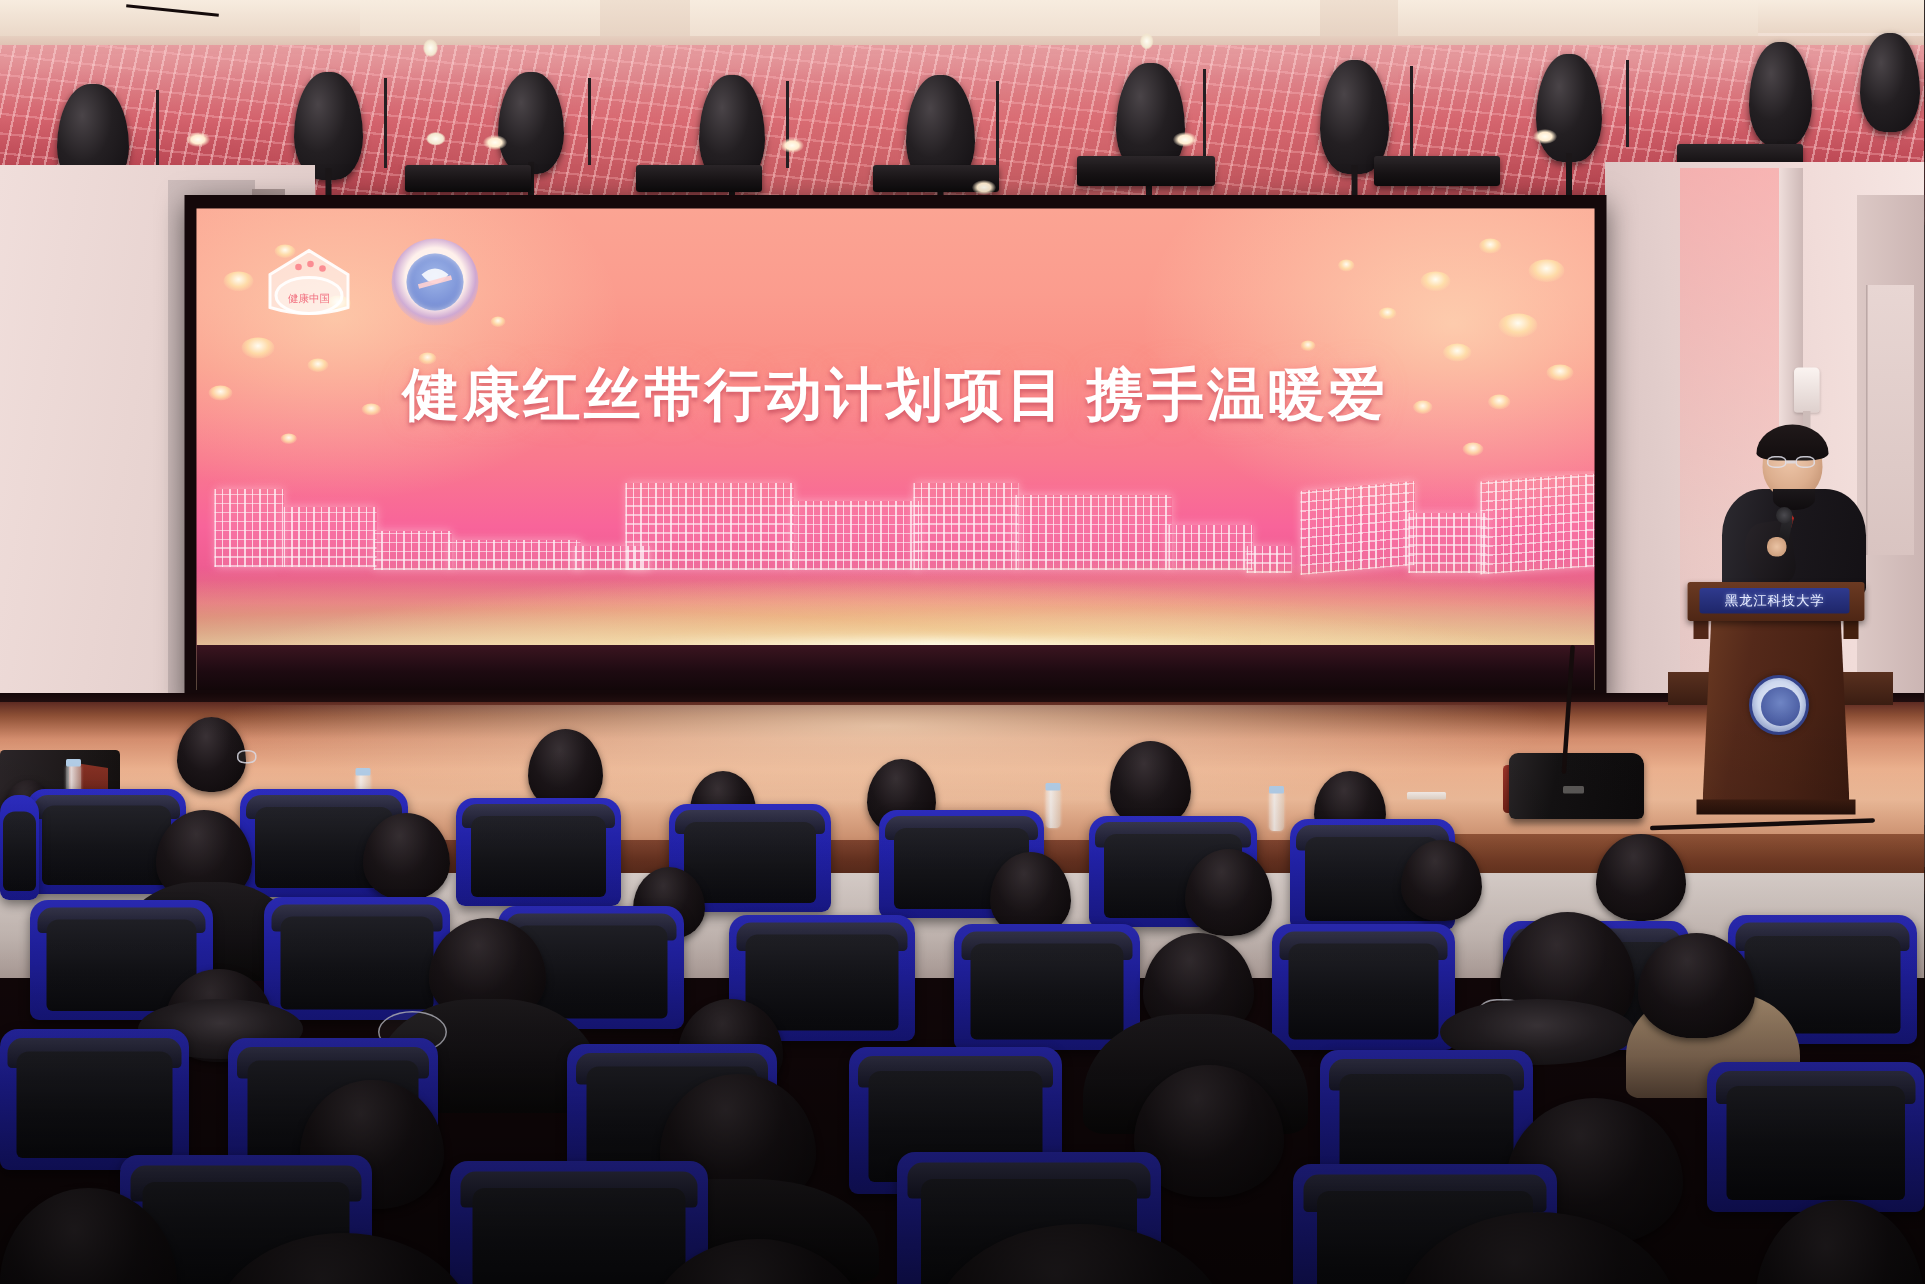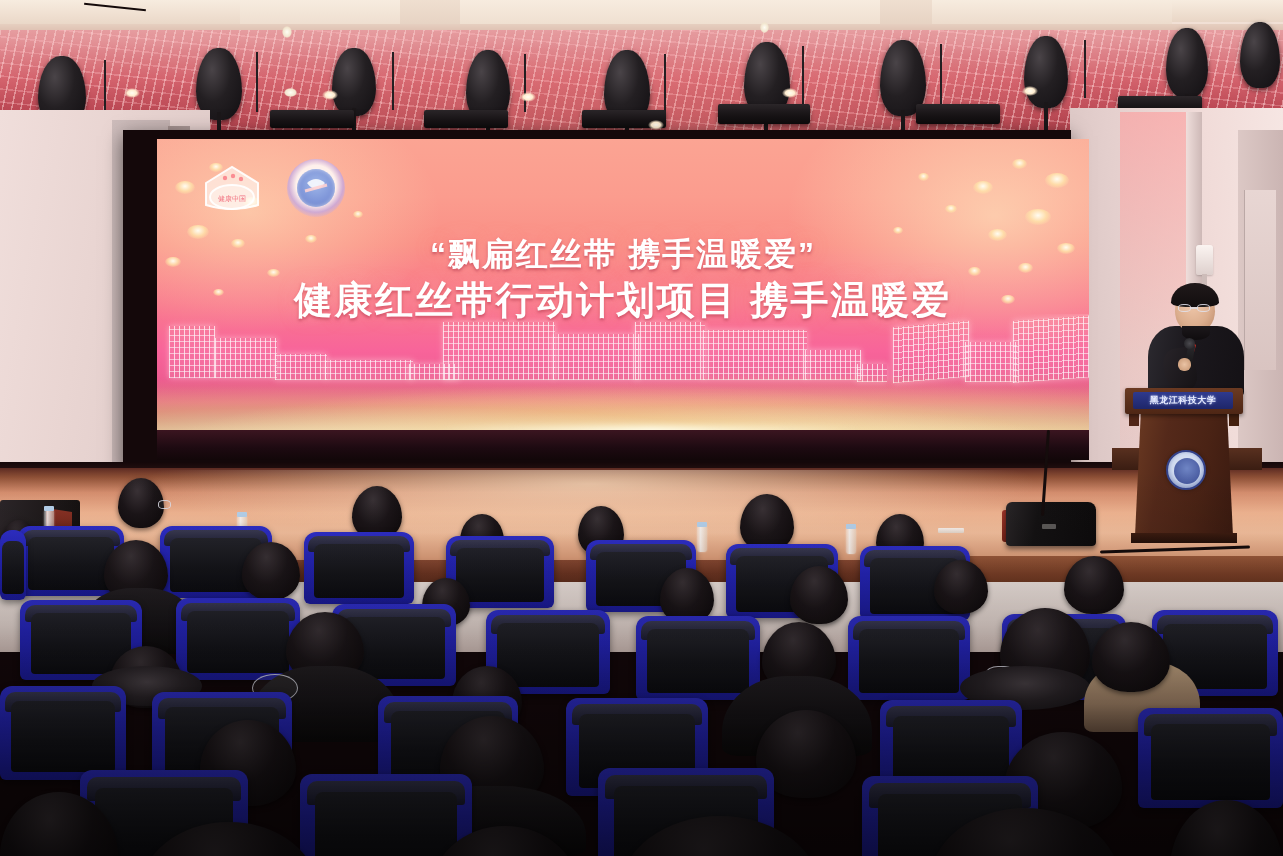--- a/index.html
+++ b/index.html
@@ -59,21 +59,21 @@
   #wall-speaker-stem{left:1202px;top:274px;width:5px;height:14px;background:#cdbcb9;}
 
   
   #screen-frame{left:123px;top:130px;width:948px;height:340px;
     background:#14080a;padding:9px 8px 10px 8px;
     box-shadow:0 6px 18px rgba(0,0,0,.55);}
   #screen{position:relative;width:100%;height:100%;overflow:hidden;
     background:
       linear-gradient(180deg,
         #fba493 0%, #fb9c8e 18%, #fa8f86 33%,
-        #f9798e 52%, #f8649a 66%, #ef5d92 74%, #d94e7e 82%, #7a2840 92%, #2a1018 100%); margin-left: 26px;}
+        #f9798e 52%, #f8649a 66%, #ef5d92 74%, #d94e7e 82%, #7a2840 92%, #2a1018 100%);}
   #scr-glow-l{left:-40px;top:-30px;width:330px;height:230px;
     background:radial-gradient(ellipse at 40% 45%, rgba(255,236,190,.55), rgba(255,210,150,0) 68%);}
   #scr-glow-r{right:-50px;top:-40px;width:360px;height:260px;
     background:radial-gradient(ellipse at 60% 45%, rgba(255,238,195,.60), rgba(255,205,145,0) 68%);}
   .bokeh{border-radius:50%;
     background:radial-gradient(ellipse at 50% 40%, rgba(255,255,245,.95), rgba(255,230,170,.75) 45%, rgba(255,200,130,0) 78%);}
 
   .scr-logo{position:absolute;}
   #logo-house{left:41px;top:22px;width:68px;height:52px;}
   #logo-circle{left:130px;top:20px;width:58px;height:58px;border-radius:50%;
@@ -123,21 +123,21 @@
     background:linear-gradient(#59301f,#3a1d12);}
 
   
   #podium{left:1125px;top:388px;width:118px;height:160px;}
   #podium-top{left:0;top:0;width:118px;height:26px;
     background:linear-gradient(#6b3a22,#4e2615);border-radius:2px;
     box-shadow:0 2px 4px rgba(0,0,0,.45);}
   #podium-banner{left:8px;top:4px;width:100px;height:17px;
     background:linear-gradient(#2f3a8e,#1e2669);border-radius:2px;
     display:flex;align-items:center;justify-content:center;overflow:hidden;}
-  #podium-banner span{color:#e7ecff;font-size:9px;font-weight:bold;letter-spacing:.5px;
+  #podium-banner span{color:#e7ecff;font-size:9px;font-weight:normal;letter-spacing:.5px;
     text-shadow:0 0 3px rgba(180,200,255,.8);white-space:nowrap;}
   #podium-body{left:10px;top:24px;width:98px;height:124px;
     background:linear-gradient(100deg,#6b3a22 0%,#54291a 30%,#4a2315 65%,#3a1a10 100%);
     clip-path:polygon(6% 0,94% 0,100% 100%,0 100%);}
   #podium-neck-l{left:4px;top:24px;width:10px;height:14px;background:#522718;}
   #podium-neck-r{left:104px;top:24px;width:10px;height:14px;background:#44200f;}
   #podium-emblem{left:41px;top:62px;width:40px;height:40px;border-radius:50%;
     background:radial-gradient(circle at 50% 45%, #eef2fb 0%, #cdd8ee 52%, #8c9cc8 78%, #4d5f9e 100%);
     border:2px solid #33428a;box-shadow:0 0 4px rgba(0,0,0,.35);}
   #podium-emblem-in{position:absolute;left:6px;top:6px;width:26px;height:26px;border-radius:50%;
@@ -356,21 +356,20 @@
       <div id="logo-circle" class="scr-logo">
         <div id="logo-circle-inner">
           <svg viewBox="0 0 38 38" width="38" height="38" aria-hidden="true">
             <path d="M10 14 Q19 6 28 14 Q19 26 10 14 Z" fill="rgba(255,255,255,.85)"></path>
             <path d="M8 22 L30 16" stroke="rgba(255,210,210,.9)" stroke-width="3" fill="none"></path>
           </svg>
         </div>
       </div>
 
       <div id="scr-title">
-        <div id="t1" class="t-line">“飘扁红丝带 携手温暖爱”</div>
         <div id="t2" class="t-line">健康红丝带行动计划项目 携手温暖爱</div>
       </div>
 
       <div id="skyline" class="abs">
         <div class="bld" style="left:12px;bottom:30px;width:46px;height:52px;"></div>
         <div class="bld" style="left:58px;bottom:30px;width:62px;height:40px;"></div>
         <div class="bld" style="left:118px;bottom:28px;width:52px;height:26px;"></div>
         <div class="bld" style="left:168px;bottom:28px;width:88px;height:20px;"></div>
         <div class="bld" style="left:252px;bottom:28px;width:50px;height:16px;"></div>
         <div class="bld" style="left:286px;bottom:28px;width:112px;height:58px;"></div>

